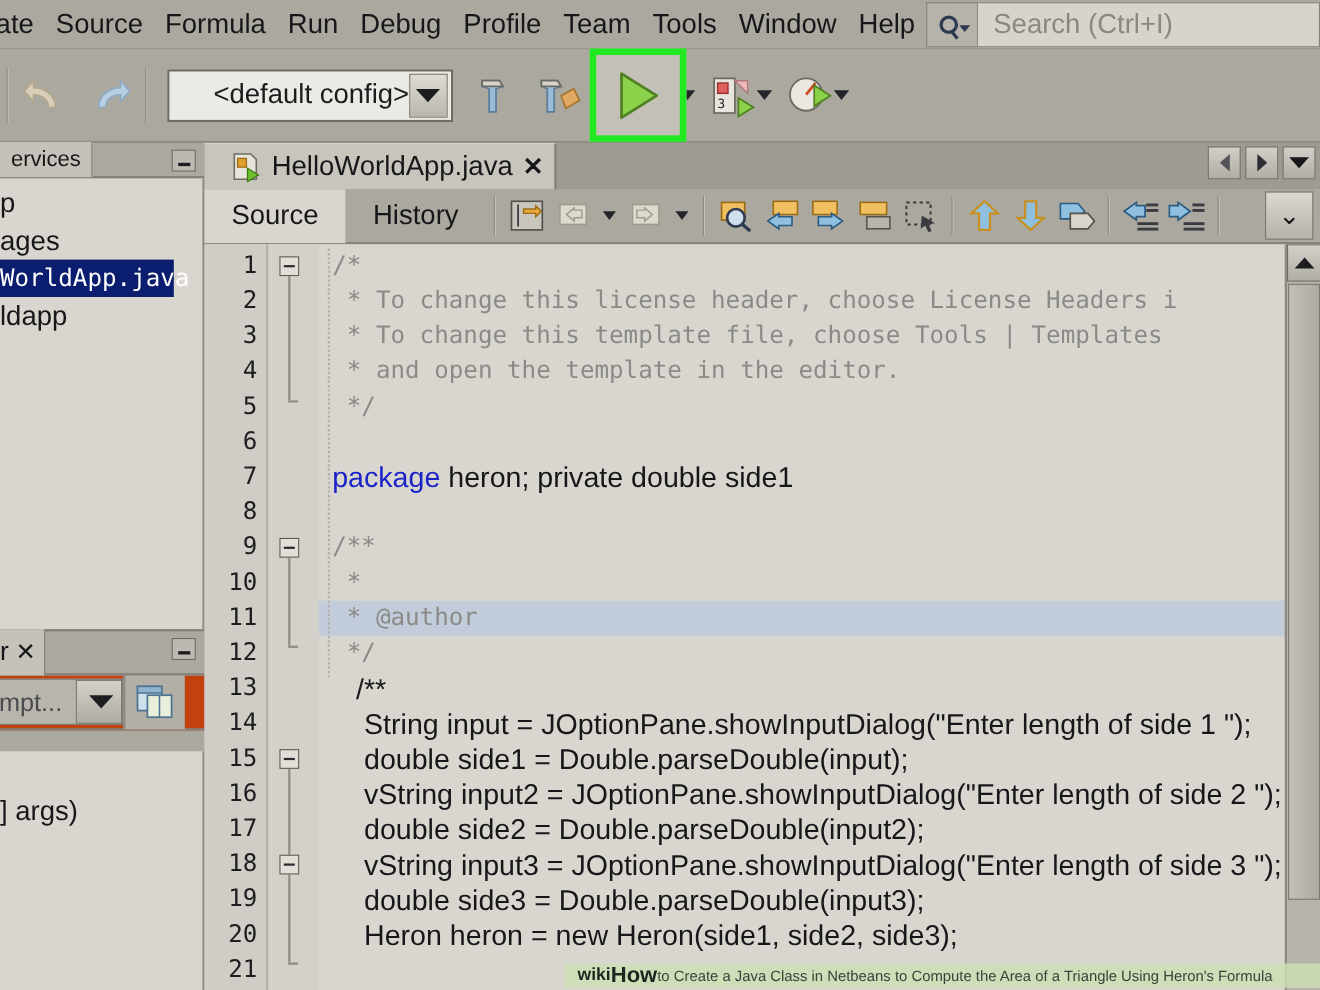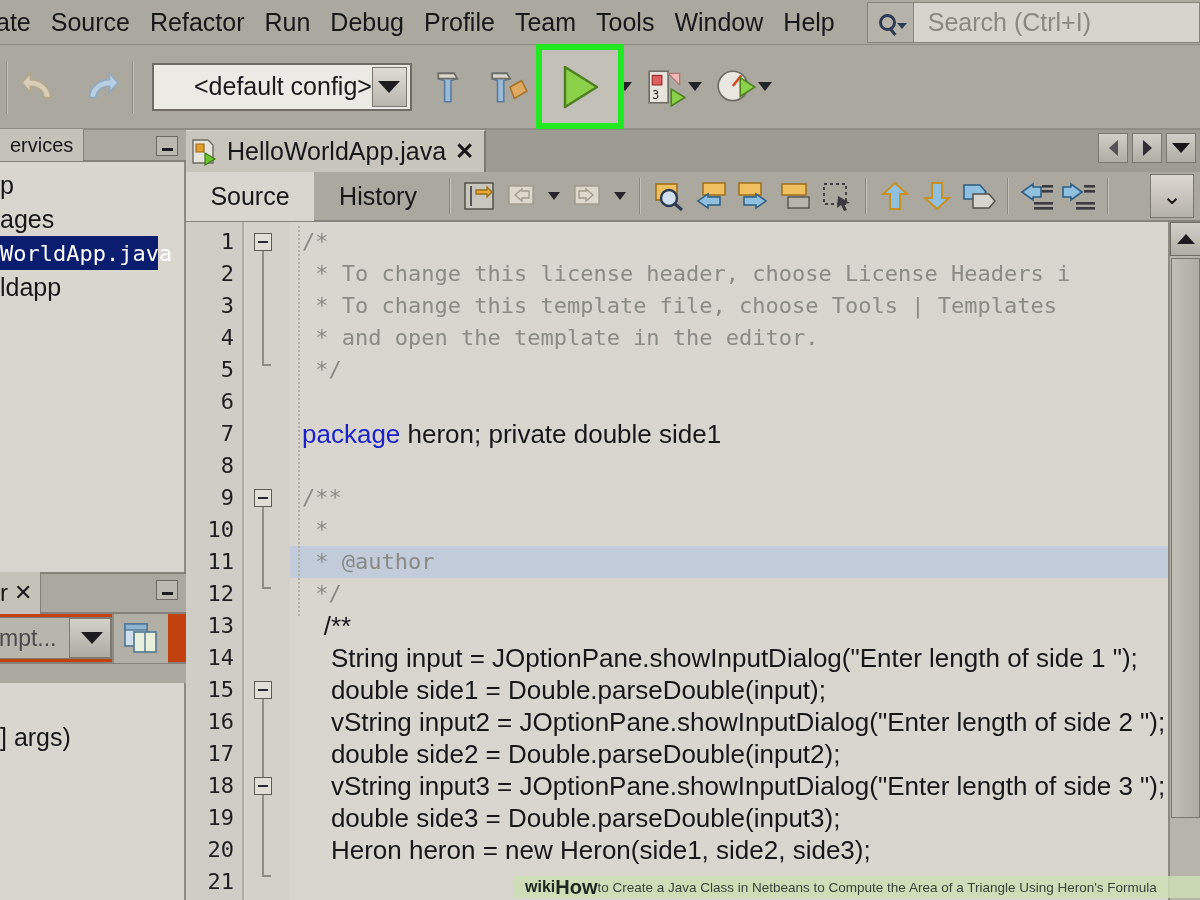--- a/index.html
+++ b/index.html
@@ -18,21 +18,21 @@
     display: flex; align-items: center;
     border-bottom: 1px solid #8e8b83;
   }
   .menu-item {
     font-size: 25px; color: #17171a; padding: 0 10px;
     white-space: nowrap; letter-spacing: 0px;
   }
   .menu-item:first-child { padding-left: 0; margin-left: -4px; }
   .search-wrap {
     display: flex; align-items: center; height: 41px;
-    margin-left: 22px; flex: 1;
+    margin-left: 0; flex: 1;
   }
   .search-icon-box {
     width: 46px; height: 41px; background: #b6b3ab;
     border: 1px solid #86837b; border-right: none;
     display: flex; align-items: center; justify-content: center;
     position: relative;
   }
   .mag {
     width: 17px; height: 17px; border: 3px solid #2d3a52;
     border-radius: 50%; position: relative; display:block;
@@ -177,21 +177,21 @@
   .editor {
     position: absolute; left: 186px; top: 130px;
     width: 1014px; height: 770px; background: #aba89f;
   }
   .tabstrip {
     height: 42px; display: flex; align-items: stretch;
     position: relative; background: #9e9b93;
   }
   .filetab {
     background: #c8c5bd; display: flex; align-items: center;
-    padding: 0 10px 0 4px; gap: 9px;
+    padding: 0 10px 0 24px; gap: 9px;
     border-right: 2px solid #7c7971;
     border-top: 1px solid #d8d5cd;
   }
   .filetab-label { font-size: 25px; color: #17171a; white-space: nowrap; }
   .filetab-x { font-size: 23px; color: #17171a; font-weight: bold; }
   .tab-nav { position: absolute; right: 4px; top: 3px; display: flex; gap: 4px; }
   .navbtn {
     width: 30px; height: 30px;
     background: linear-gradient(#d2cfc8,#b0ada5);
     border: 1px solid #7b7870;
@@ -295,21 +295,21 @@
   .watermark .how { font-weight: bold; font-size: 20px; color: #1e2620; }
 </style>
 </head>
 <body>
 
 <div id="app">
 
   <div class="menubar">
     <div class="menu-item">ate</div>
     <div class="menu-item">Source</div>
-    <div class="menu-item">Refactor</div>
+    <div class="menu-item">Formula</div>
     <div class="menu-item">Run</div>
     <div class="menu-item">Debug</div>
     <div class="menu-item">Profile</div>
     <div class="menu-item">Team</div>
     <div class="menu-item">Tools</div>
     <div class="menu-item">Window</div>
     <div class="menu-item">Help</div>
 
     <div class="search-wrap">
       <div class="search-icon-box">

